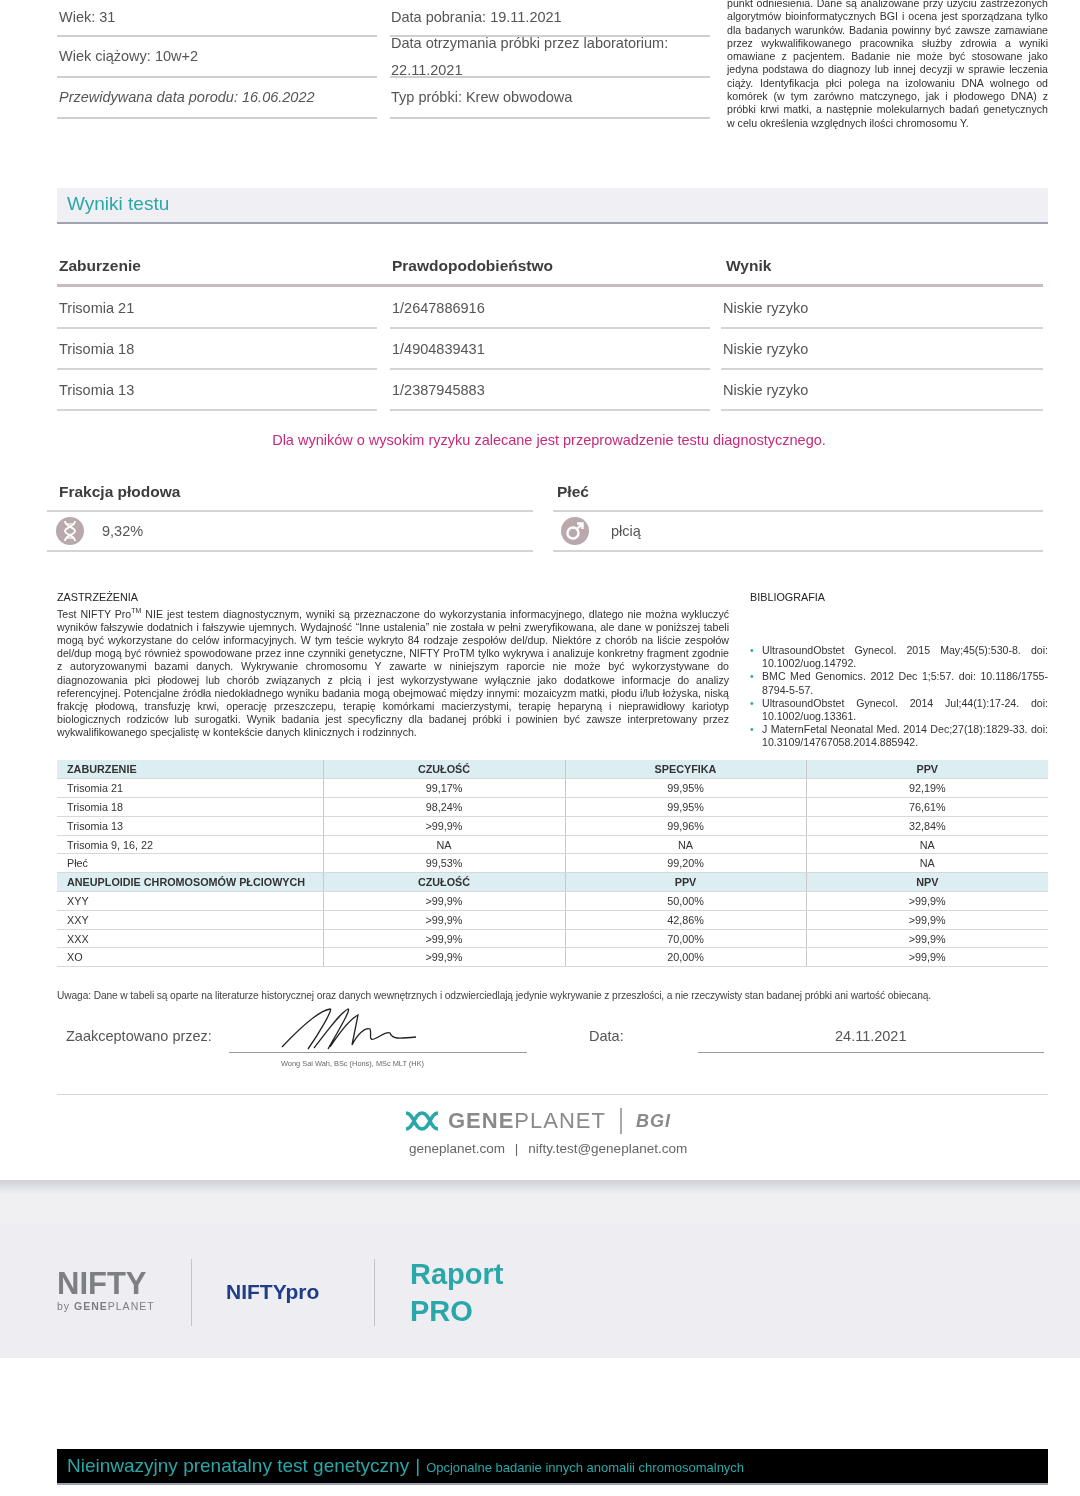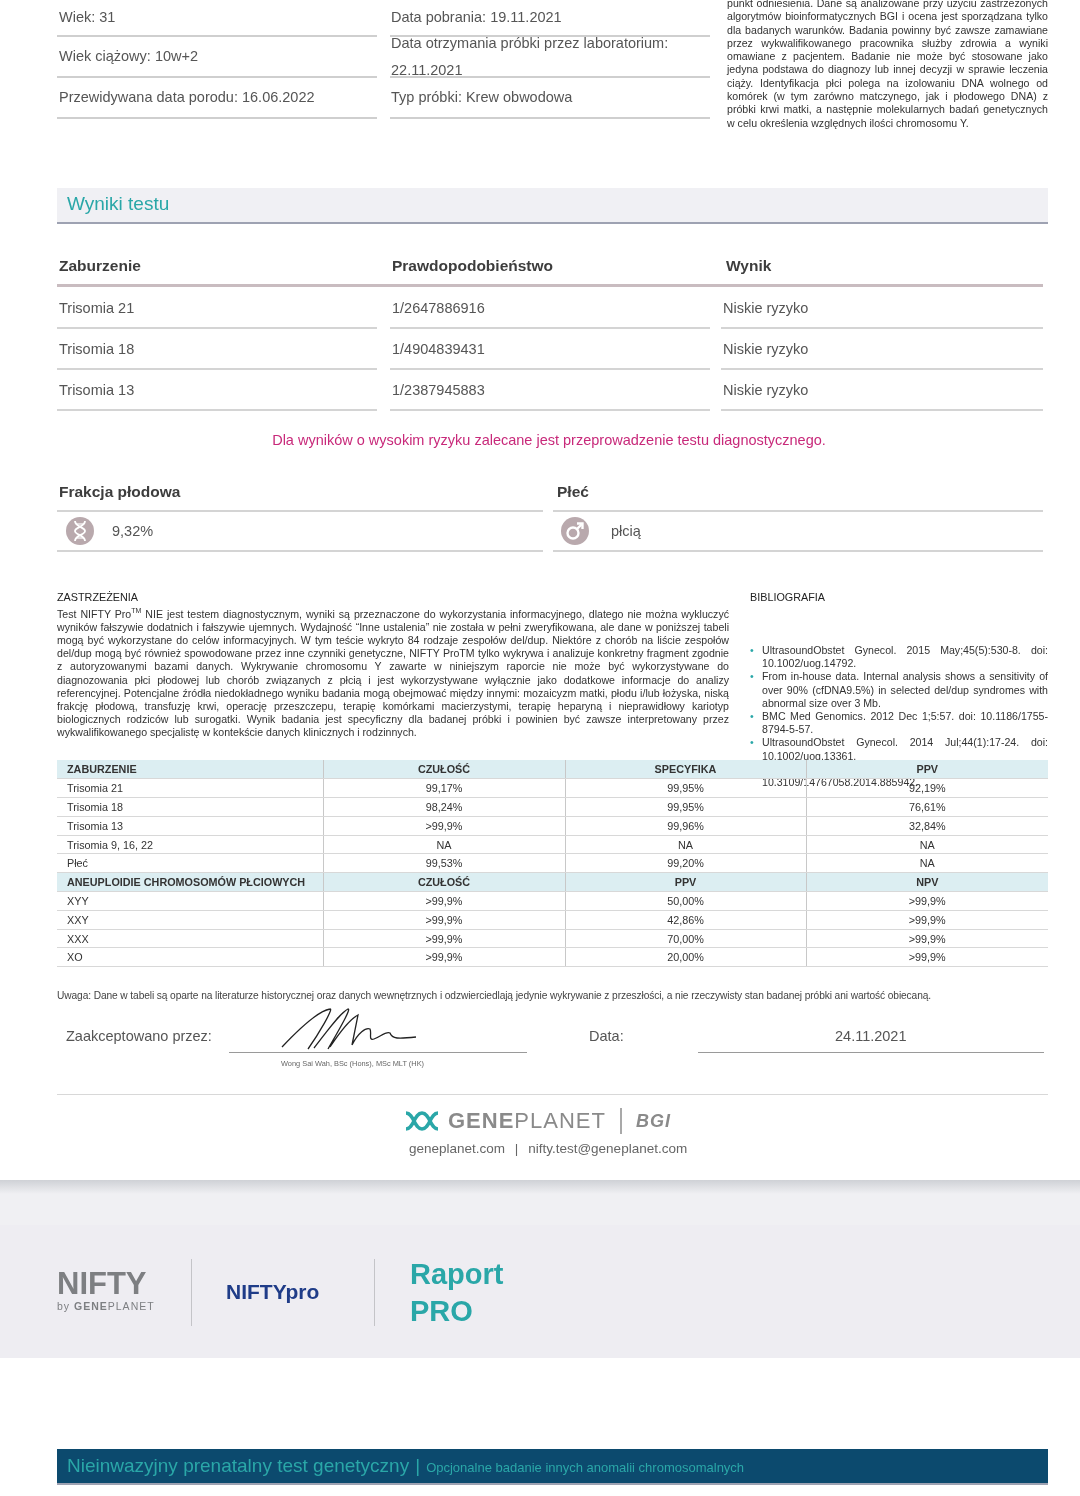--- a/index.html
+++ b/index.html
@@ -65,31 +65,31 @@
 
   .nifty-logo { position: absolute; left: 57px; top: 1268px; }
   .nifty-logo .w { font-size: 31px; font-weight: bold; color: #7d7f82; letter-spacing: 0px; line-height: 32px; }
   .nifty-logo .by { font-size: 10.5px; color: #7d7f82; letter-spacing: 1px; }
   .vsep { position: absolute; width: 1px; background: #c4c4c8; }
   .niftypro { position: absolute; left: 226px; top: 1280px; font-size: 21px; font-weight: bold; color: #1f3c88; }
   .niftypro .pro { color: #1f3c88; font-weight: bold; }
   .raport { position: absolute; left: 410px; top: 1256px; font-size: 29px; font-weight: bold; color: #2aa7a8; line-height: 37px; }
 
   
-  .bottom-band { position: absolute; left: 57px; top: 1449px; width: 991px; height: 36px; background: #0c4a6e; border-bottom: 2px solid #9ea2b2; }
+  .bottom-band { position: absolute; left: 57px; top: 1449px; width: 991px; height: 36px; background: #000000; border-bottom: 2px solid #9ea2b2; }
   .bottom-band .t1 { position: absolute; left: 10px; top: 6px; font-size: 19px; color: #2aa7a8; }
   .bottom-band .sep { display: inline-block; margin: 0 6px; color: #2aa7a8; }
   .bottom-band .t2 { font-size: 13px; color: #2aa7a8; }
 </style>
 </head>
 <body>
 
 <div class="info-cell" style="left:57px; top:0; width:320px; height:37px; padding-left:2px;">Wiek: 31</div>
 <div class="info-cell" style="left:57px; top:37px; width:320px; height:41px; padding-left:2px;">Wiek ciążowy: 10w+2</div>
-<div class="info-cell" style="left:57px; top:78px; width:320px; height:41px; padding-left:2px;">Przewidywana data porodu: 16.06.2022</div>
+<div class="info-cell" style="left:57px; top:78px; width:320px; height:41px; padding-left:2px;font-style:italic;">Przewidywana data porodu: 16.06.2022</div>
 
 <div class="info-cell" style="left:390px; top:0; width:320px; height:37px; padding-left:1px;">Data pobrania: 19.11.2021</div>
 <div class="info-cell" style="left:390px; top:37px; width:320px; height:41px; padding-left:1px; flex-direction:column; align-items:flex-start; justify-content:center;gap:8px;">
   <span>Data otrzymania próbki przez laboratorium:</span>
   <span>22.11.2021</span>
 </div>
 <div class="info-cell" style="left:390px; top:78px; width:320px; height:41px; padding-left:1px;">Typ próbki: Krew obwodowa</div>
 
 <div class="right-note">punkt odniesienia. Dane są analizowane przy użyciu zastrzeżonych algorytmów bioinformatycznych BGI i ocena jest sporządzana tylko dla badanych warunków. Badania powinny być zawsze zamawiane przez wykwalifikowanego pracownika służby zdrowia a wyniki omawiane z pacjentem. Badanie nie może być stosowane jako jedyna podstawa do diagnozy lub innej decyzji w sprawie leczenia ciąży. Identyfikacja płci polega na izolowaniu DNA wolnego od komórek (w tym zarówno matczynego, jak i płodowego DNA) z próbki krwi matki, a następnie molekularnych badań genetycznych w celu określenia względnych ilości chromosomu Y.</div>
 
@@ -112,21 +112,21 @@
     <div class="res-cell" style="left: 57px; top: 370px; width: 320px;">Trisomia 13</div>
     <div class="res-cell" style="left: 390px; top: 370px; width: 320px;">1/2387945883</div>
     <div class="res-cell" style="left: 721px; top: 370px; width: 322px;">Niskie ryzyko</div>
   </div>
 
 <div class="pink-note">Dla wyników o wysokim ryzyku zalecane jest przeprowadzenie testu diagnostycznego.</div>
 
 <div class="sub-head" style="left:59px; top:483px;">Frakcja płodowa</div>
 <div class="sub-head" style="left:557px; top:483px;">Płeć</div>
 
-<div class="sub-row" style="left:57px; top:510px; width:486px;">
+<div class="sub-row" style="left:47px; top:510px; width:486px;">
   <span class="round-icon">
     <svg width="14" height="22" viewBox="0 0 14 22">
         <path d="M2 1 C2 7, 12 7, 12 11 C12 15, 2 15, 2 21" stroke="#fff" stroke-width="1.8" fill="none"></path>
         <path d="M12 1 C12 7, 2 7, 2 11 C2 15, 12 15, 12 21" stroke="#fff" stroke-width="1.8" fill="none"></path>
         <line x1="3" y1="4" x2="11" y2="4" stroke="#fff" stroke-width="1.2"></line>
         <line x1="3" y1="18" x2="11" y2="18" stroke="#fff" stroke-width="1.2"></line>
       </svg>
   </span>
   <span>9,32%</span>
 </div>
@@ -140,21 +140,20 @@
   </span>
   <span>płcią</span>
 </div>
 
 <div class="disc-title" style="left:57px; top:591px;">ZASTRZEŻENIA</div>
 <div class="disc-text"><span>Test NIFTY Pro</span><sup style="font-size:7px;">TM</sup><span> NIE jest testem diagnostycznym, wyniki są przeznaczone do wykorzystania informacyjnego, dlatego nie można wykluczyć wyników fałszywie dodatnich i fałszywie ujemnych. Wydajność “Inne ustalenia” nie została w pełni zweryfikowana, ale dane w poniższej tabeli mogą być wykorzystane do celów informacyjnych. W tym teście wykryto 84 rodzaje zespołów del/dup. Niektóre z chorób na liście zespołów del/dup mogą być również spowodowane przez inne czynniki genetyczne, NIFTY ProTM tylko wykrywa i analizuje konkretny fragment zgodnie z autoryzowanymi bazami danych. Wykrywanie chromosomu Y zawarte w niniejszym raporcie nie może być wykorzystywane do diagnozowania płci płodowej lub chorób związanych z płcią i jest wykorzystywane wyłącznie jako dodatkowe informacje do analizy referencyjnej. Potencjalne źródła niedokładnego wyniku badania mogą obejmować między innymi: mozaicyzm matki, płodu i/lub łożyska, niską frakcję płodową, transfuzję krwi, operację przeszczepu, terapię komórkami macierzystymi, terapię heparyną i nieprawidłowy kariotyp biologicznych rodziców lub surogatki. Wynik badania jest specyficzny dla badanej próbki i powinien być zawsze interpretowany przez wykwalifikowanego specjalistę w kontekście danych klinicznych i rodzinnych.</span></div>
 
 <div class="disc-title" style="left:750px; top:591px;">BIBLIOGRAFIA</div>
 <ul class="bib" id="bib-list">
     <li>UltrasoundObstet Gynecol. 2015 May;45(5):530-8. doi: 10.1002/uog.14792.</li>
-    <li>From in-house data. Internal analysis shows a sensitivity of over 90% (cfDNA9.5%) in selected del/dup syndromes with abnormal size over 3 Mb.</li>
     <li>BMC Med Genomics. 2012 Dec 1;5:57. doi: 10.1186/1755-8794-5-57.</li>
     <li>UltrasoundObstet Gynecol. 2014 Jul;44(1):17-24. doi: 10.1002/uog.13361.</li>
     <li>J MaternFetal Neonatal Med. 2014 Dec;27(18):1829-33. doi: 10.3109/14767058.2014.885942.</li>
   </ul>
 
 <table class="perf">
   <colgroup>
       <col style="width:266px">
       <col style="width:242px">
       <col style="width:241px">

